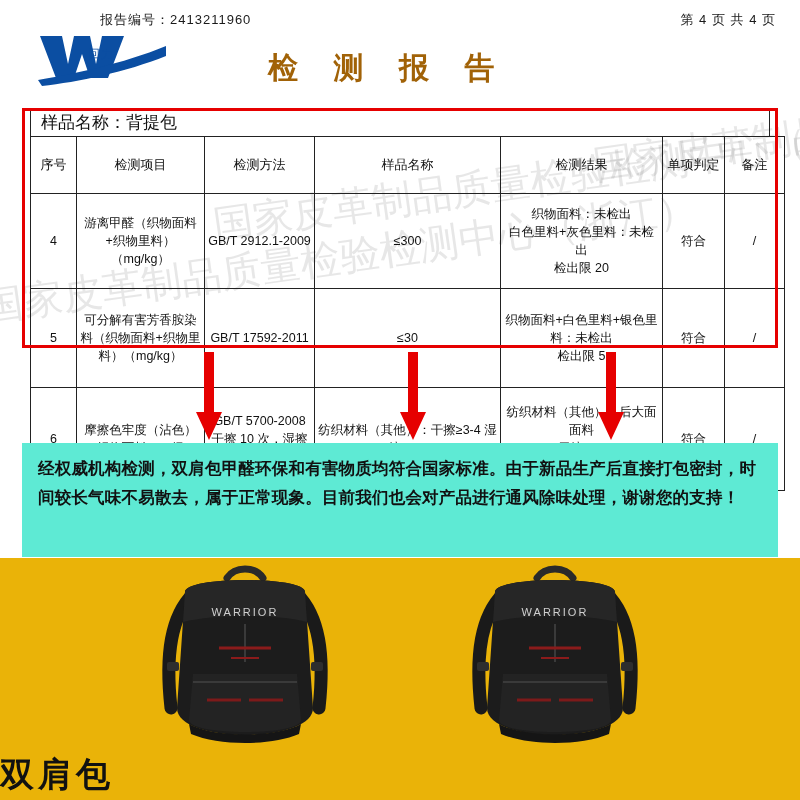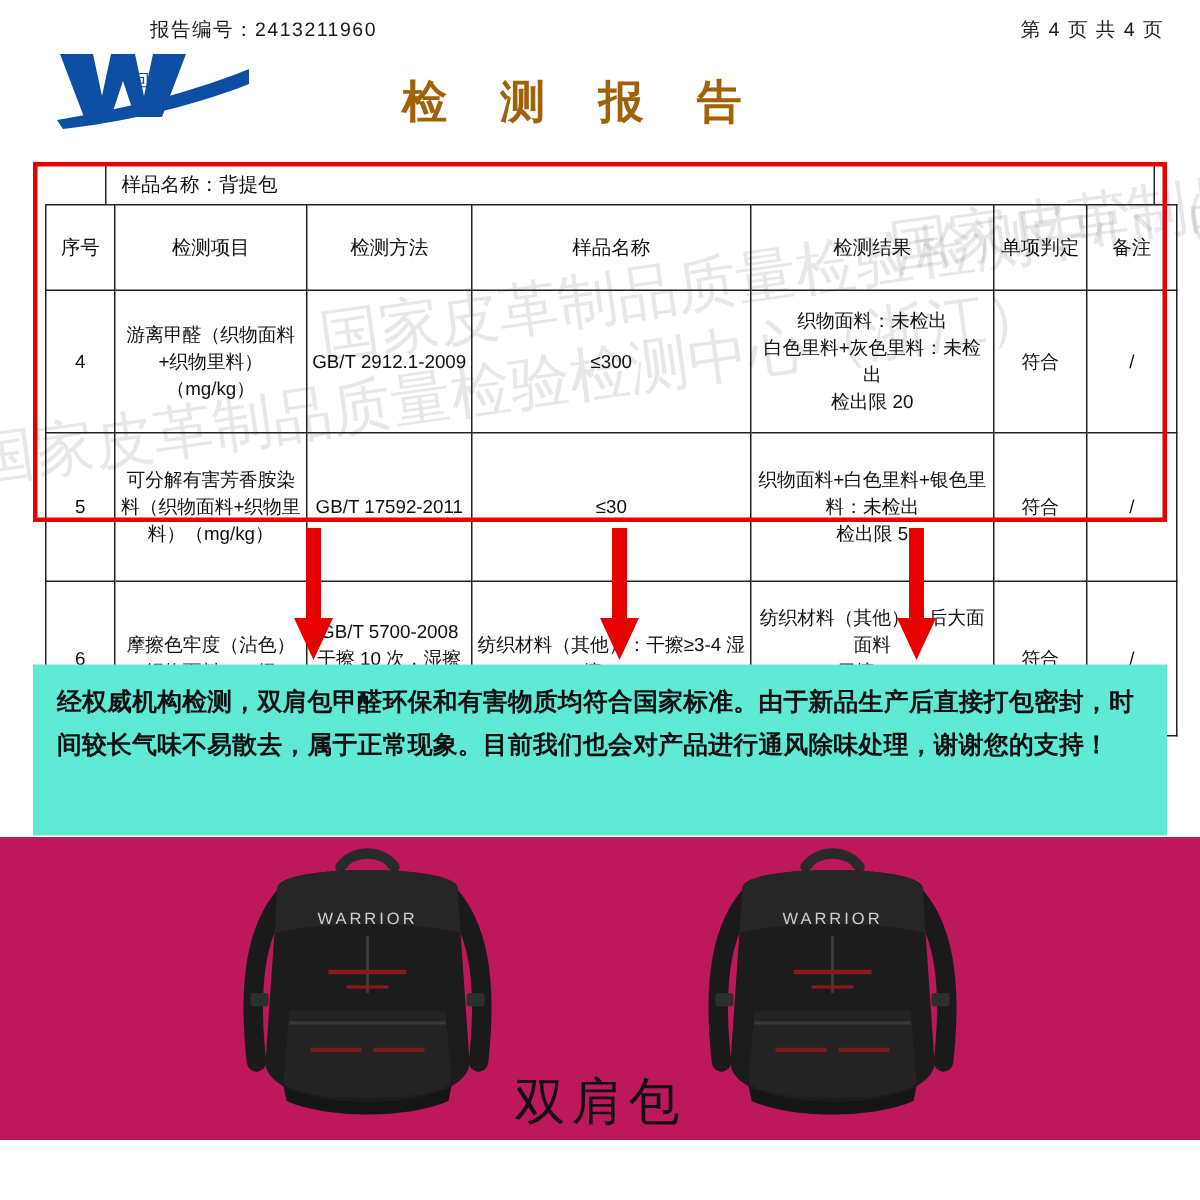--- a/index.html
+++ b/index.html
@@ -95,25 +95,24 @@
     left: 30px;
     top: 108px;
     width: 740px;
     z-index: 2;
   }
   .sample-line {
     border: 1px solid #222;
     border-bottom: none;
     height: 28px;
     line-height: 28px;
-    font-size: 13px;
+    font-size: 17px;
     padding-left: 10px;
     box-sizing: border-box;
     background: transparent;
-    margin-left: 40px;
   }
 
   
   table.report {
     width: 740px;
     border-collapse: collapse;
     table-layout: fixed;
     font-size: 12.5px;
     background: transparent;
   }
@@ -186,40 +185,39 @@
     color: #111;
     letter-spacing: 0.2px;
   }
 
   
   .photos {
     position: absolute;
     left: 0;
     top: 558px;
     width: 800px;
-    height: 202px;
-    background: #be185d;
+    height: 242px;
+    background: #eab308;
     z-index: 3;
   }
   .pack {
     position: absolute;
     top: 0;
     width: 260px;
     height: 210px;
   }
   .pack.left  { left: 115px; }
   .pack.right { left: 425px; }
   .caption {
     position: absolute;
     left: 0;
     right: 0;
     bottom: 2px;
-    text-align: center;
     font-size: 34px;
-    font-weight: normal;
+    font-weight: bold;
     letter-spacing: 4px;
     color: #111;
     font-family: "Liberation Serif", serif;
   }
 </style>
 </head>
 <body>
 
 <div class="doc-header">
   <div class="report-no">

